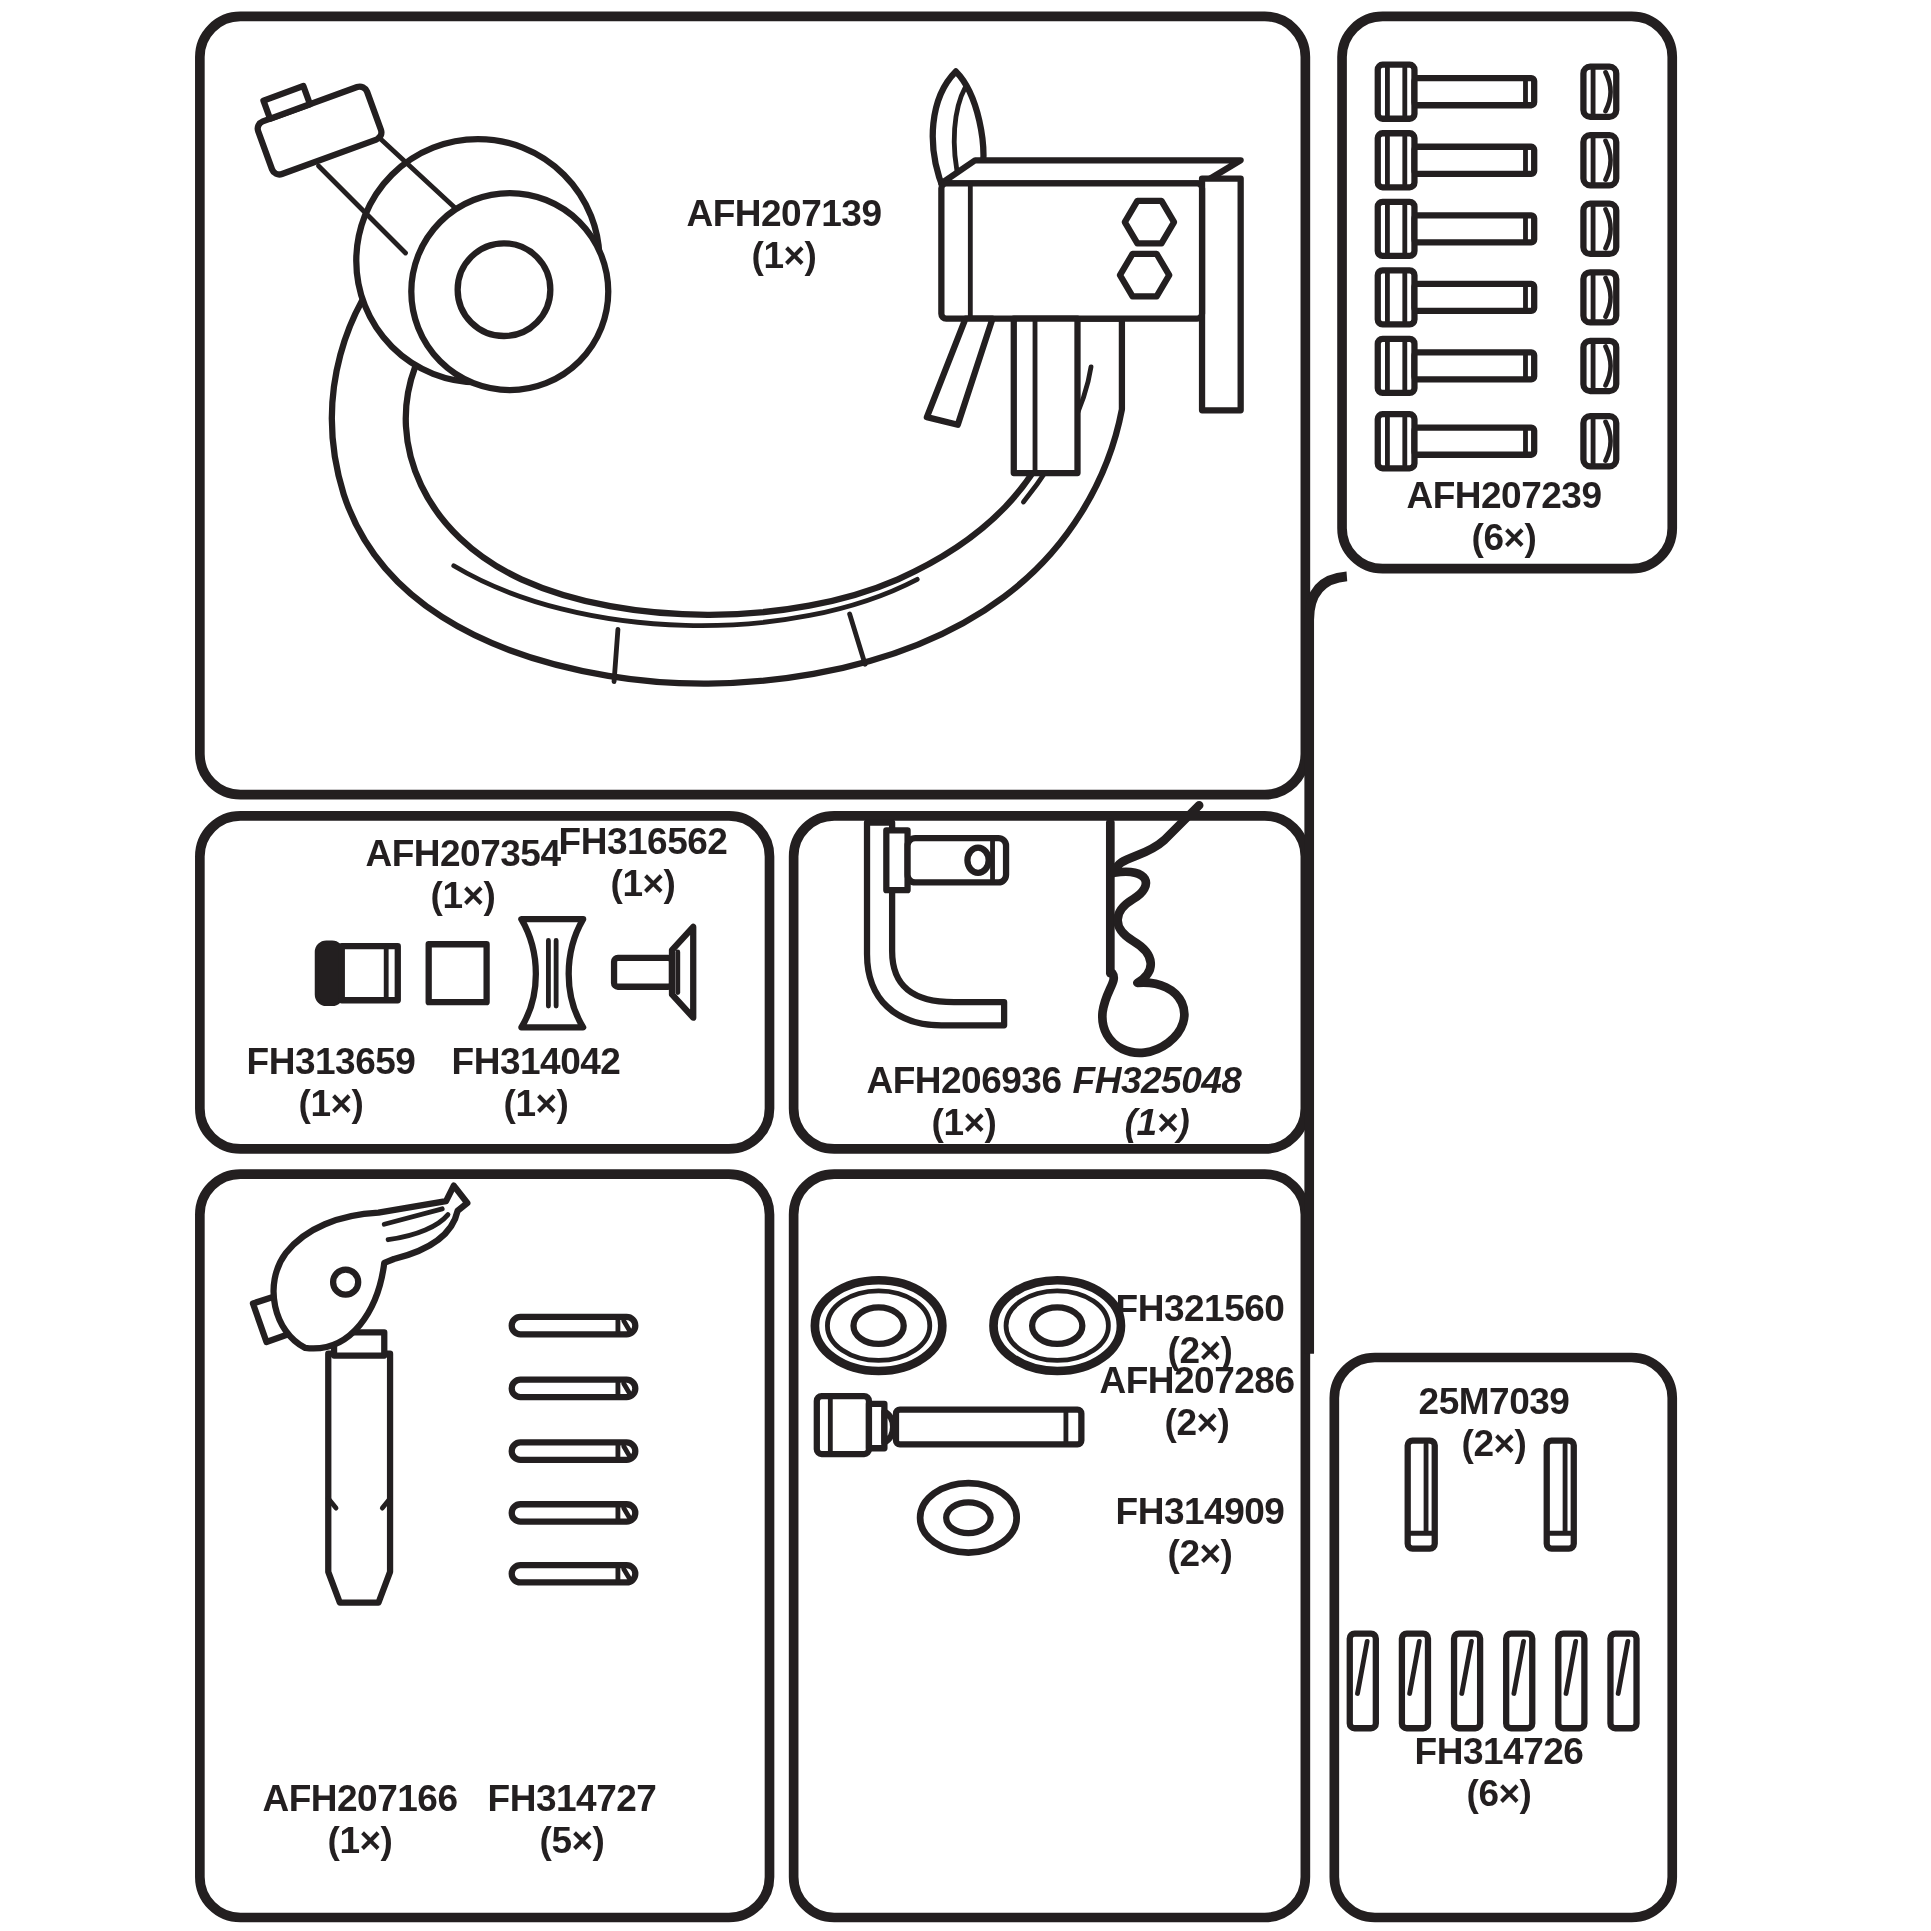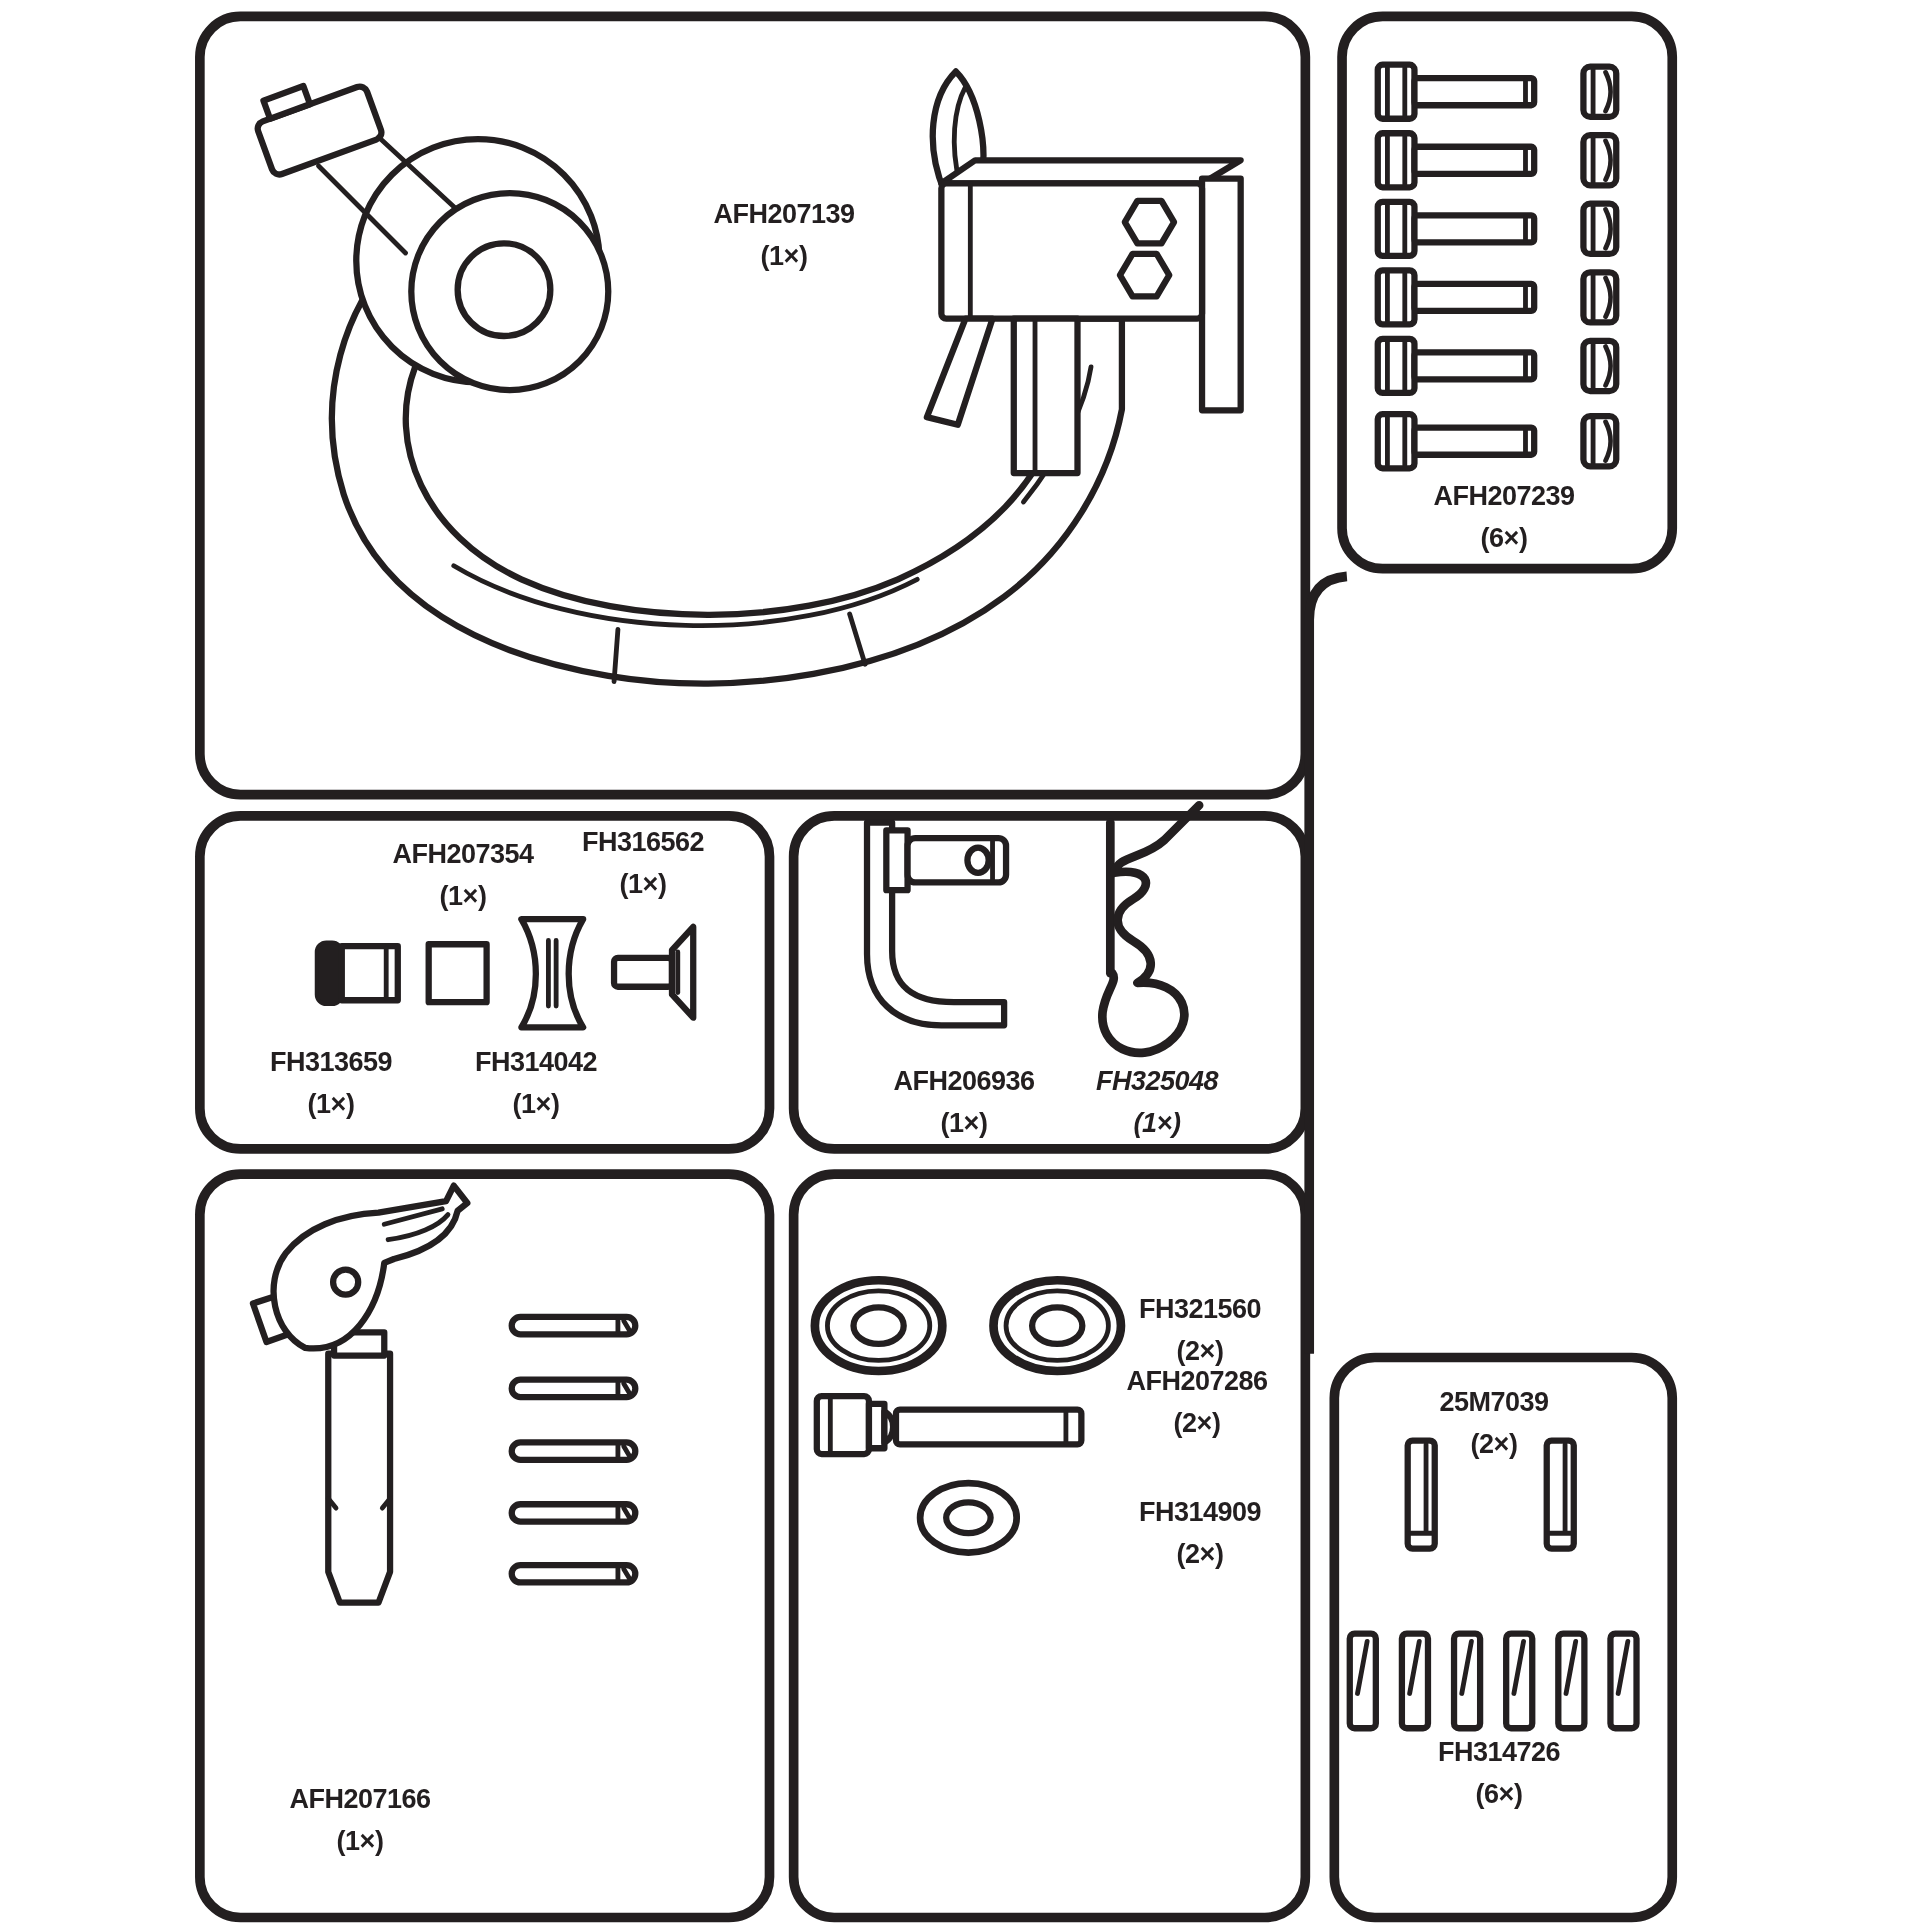--- a/index.html
+++ b/index.html
@@ -6,21 +6,21 @@
   html,body{margin:0;padding:0;background:var(--bg);}
   #stage{position:relative;width:1931px;height:1931px;background:var(--bg);overflow:hidden;}
   #skeleton{position:absolute;left:0;top:0;width:1931px;height:1931px;}
   .panel{fill:#fff;stroke:var(--ink);stroke-width:10;}
   .p{fill:#fff;stroke:var(--ink);stroke-width:6.5;stroke-linejoin:round;stroke-linecap:round;}
   .ln{fill:none;stroke:var(--ink);stroke-width:5;stroke-linejoin:round;stroke-linecap:round;}
   .thick{fill:none;stroke:var(--ink);stroke-width:9;stroke-linecap:round;stroke-linejoin:round;}
   .solid{fill:var(--ink);stroke:var(--ink);stroke-width:4;}
   .label{position:absolute;width:328px;text-align:center;
          font-family:"Liberation Sans",sans-serif;font-weight:700;
-         font-size:27px;line-height:42px;color:var(--ink);letter-spacing:-0.5px;}
+         font-size:37px;line-height:42px;color:var(--ink);letter-spacing:-0.5px;}
   .label span{display:block;}
 </style>
 </head>
 <body>
 
 <div id="stage">
 
 <svg id="skeleton" viewBox="0 0 2000 2000" xmlns="http://www.w3.org/2000/svg">
   <defs>
 
@@ -229,20 +229,24 @@
   <span>(1×)</span>
 </div>
 <div class="label" style="left:993px;top:1060px;font-style:italic;">
   <span>FH325048</span>
   <span>(1×)</span>
 </div>
 <div class="label" style="left:196px;top:1778px;">
   <span>AFH207166</span>
   <span>(1×)</span>
 </div>
+<div class="label" style="left:408px;top:1778px;">
+  <span>FH314727</span>
+  <span>(5×)</span>
+</div>
 <div class="label" style="left:1036px;top:1288px;">
   <span>FH321560</span>
   <span>(2×)</span>
 </div>
 <div class="label" style="left:1033px;top:1360px;">
   <span>AFH207286</span>
   <span>(2×)</span>
 </div>
 <div class="label" style="left:1036px;top:1491px;">
   <span>FH314909</span>

